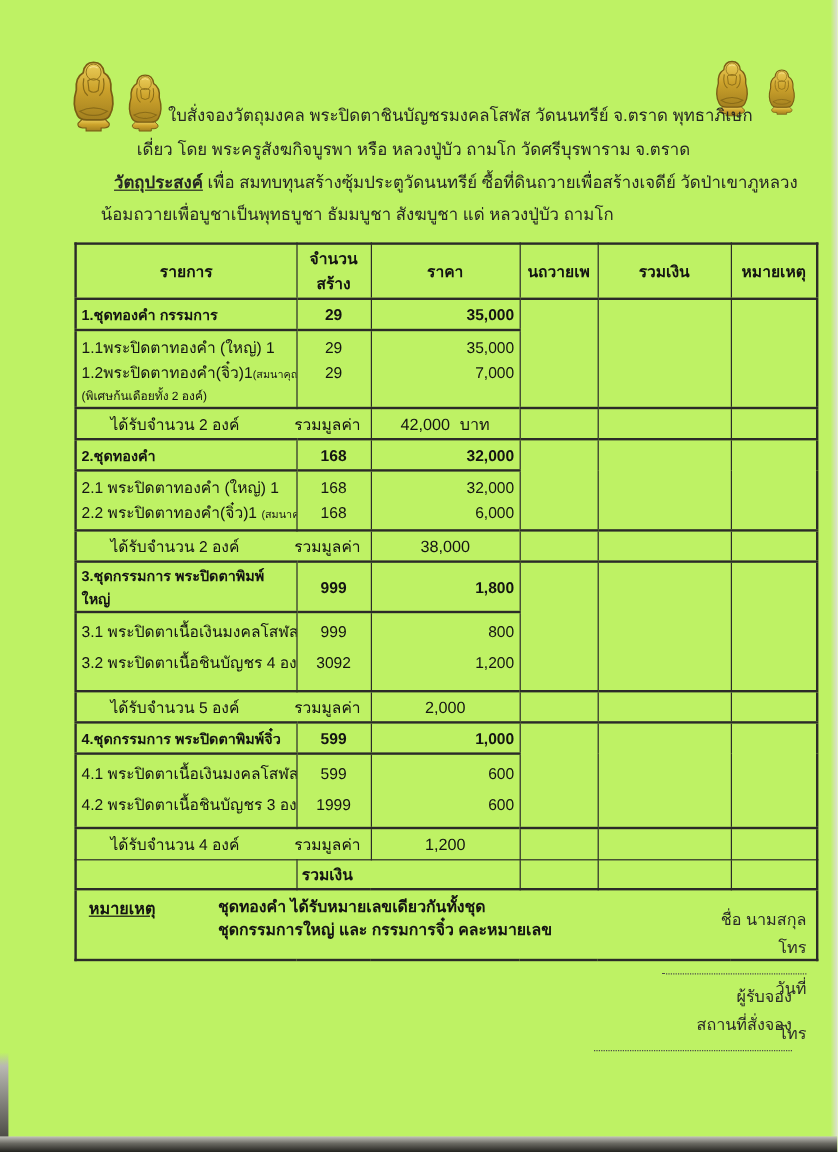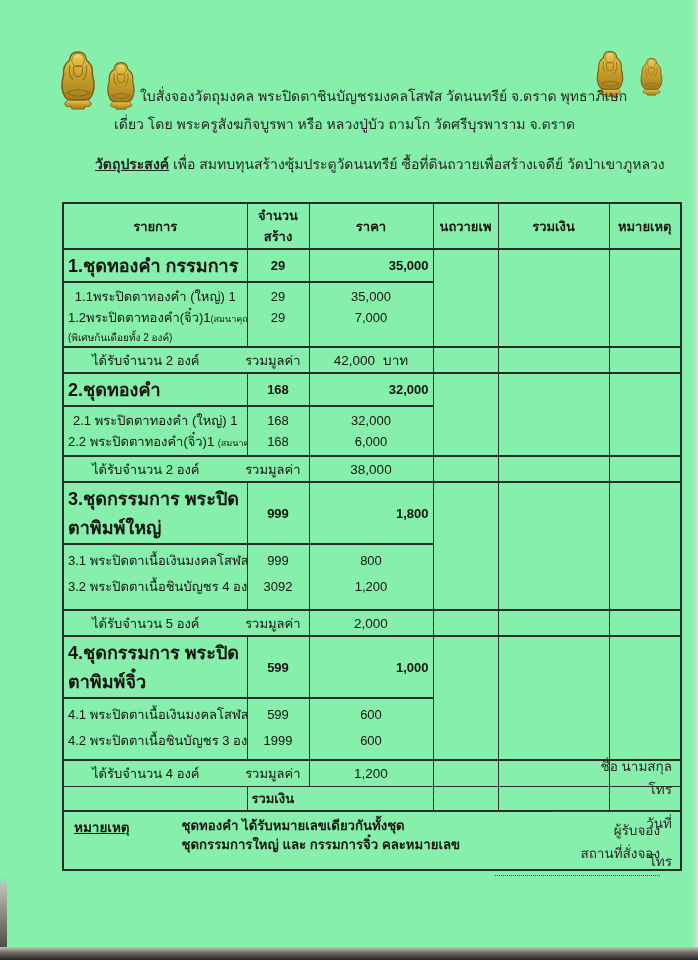--- a/index.html
+++ b/index.html
@@ -1,42 +1,42 @@
 <!DOCTYPE html>
 <html><head>
 <meta charset="utf-8">
 <style>
   html,body{margin:0;padding:0;background:#ffffff;}
   .page{
     position:relative;width:698px;height:960px;overflow:hidden;
-    background:#86efac;
+    background:#bef264;
     font-family:"Liberation Sans","DejaVu Sans",sans-serif;
     color:#1c1c1a;
   }
   
   .amulet{position:absolute;}
   
   .hline{position:absolute;white-space:nowrap;font-size:14px;color:#262624;}
   .purpose-label{font-weight:bold;text-decoration:underline;}
   
   table.order{
     position:absolute;left:62px;top:202px;width:618px;
     border-collapse:collapse;table-layout:fixed;
     font-size:13px;color:#141412;
   }
   table.order{border:2.5px solid #2b2b28;}
   table.order th,table.order td{border:1.5px solid #2b2b28;padding:1px 4px;vertical-align:middle;overflow:hidden;}
   table.order th{font-weight:bold;font-size:13px;height:28px;text-align:center;}
   tr.sec td{font-weight:bold;border-top-width:2px;border-bottom-width:2px;}
   tr.sec{height:26px;}
-  tr.sec td.lbl{font-size:18px;}
+  tr.sec td.lbl{font-size:12px;}
   td.qty{text-align:center;}
   td.price{text-align:right;padding-right:11px;}
   tr.items td{vertical-align:top;padding-top:3px;}
-  .iline{line-height:21px;white-space:nowrap;text-align:center;}
+  .iline{line-height:21px;white-space:nowrap;}
   .iline .small{font-size:9px;}
   .small2{font-size:10px;line-height:15px;}
   tr.sum{height:26px;}
   tr.sum td{border-top-width:2px;font-weight:normal;}
   td.sumlbl{white-space:nowrap;}
   td.sumlbl .s1{margin-left:24px;}
   td.sumlbl .s2{margin-left:42px;}
   td.amount{text-align:center;font-size:13.5px;white-space:nowrap;}
   td.amount .unit{margin-left:8px;}
   tr.gtotal{height:21px;}
@@ -90,23 +90,24 @@
     </svg>
   <svg class="amulet" style="left:591px;top:49px" width="38" height="49">
       <use href="#amulet"></use>
     </svg>
   <svg class="amulet" style="left:636px;top:56px" width="31" height="41">
       <use href="#amulet"></use>
     </svg>
 
   <div class="hline" style="left:140px;top:85px">ใบสั่งจองวัตถุมงคล  พระปิดตาชินบัญชรมงคลโสฬส  วัดนนทรีย์ จ.ตราด พุทธาภิเษก</div>
   <div class="hline" style="left:114px;top:113px">เดี่ยว โดย พระครูสังฆกิจบูรพา หรือ หลวงปู่บัว ถามโก  วัดศรีบุรพาราม  จ.ตราด</div>
-  <div class="hline" style="left:95px;top:153px">
+  <div class="hline" style="left:95px;top:141px">
     <span class="purpose-label">วัตถุประสงค์</span><span> เพื่อ สมทบทุนสร้างซุ้มประตูวัดนนทรีย์  ซื้อที่ดินถวายเพื่อสร้างเจดีย์ วัดป่าเขาภูหลวง</span>
   </div>
+  <div class="hline" style="left:84px;top:167px">น้อมถวายเพื่อบูชาเป็นพุทธบูชา ธัมมบูชา สังฆบูชา แด่ หลวงปู่บัว ถามโก</div>
 
   <table class="order">
     <colgroup>
       <col style="width:184px">
         <col style="width:62px">
         <col style="width:124px">
       <col style="width:65px">
         <col style="width:111px">
         <col style="width:72px">
     </colgroup>

